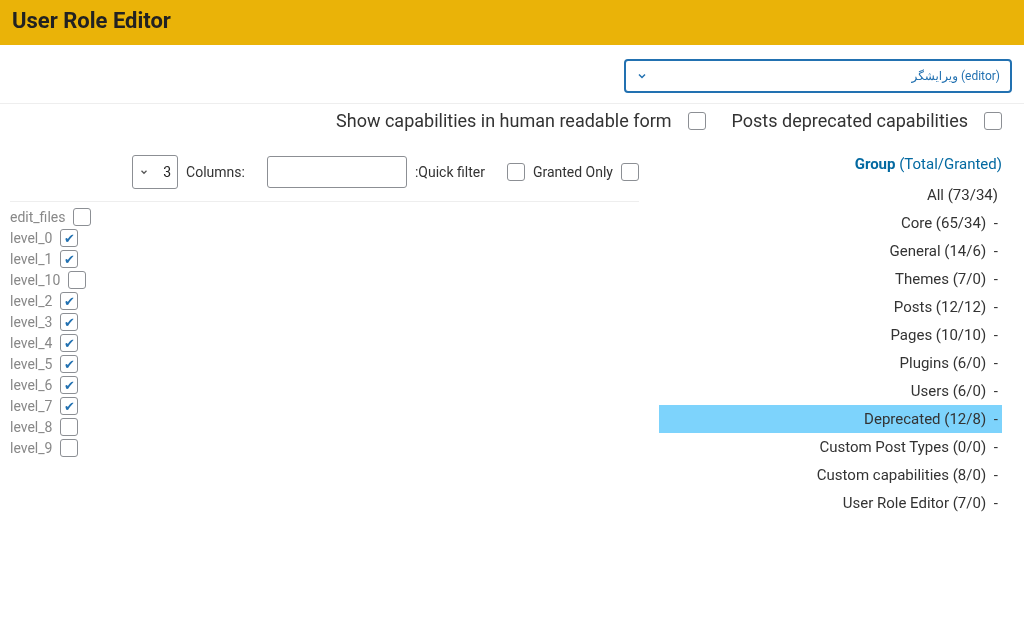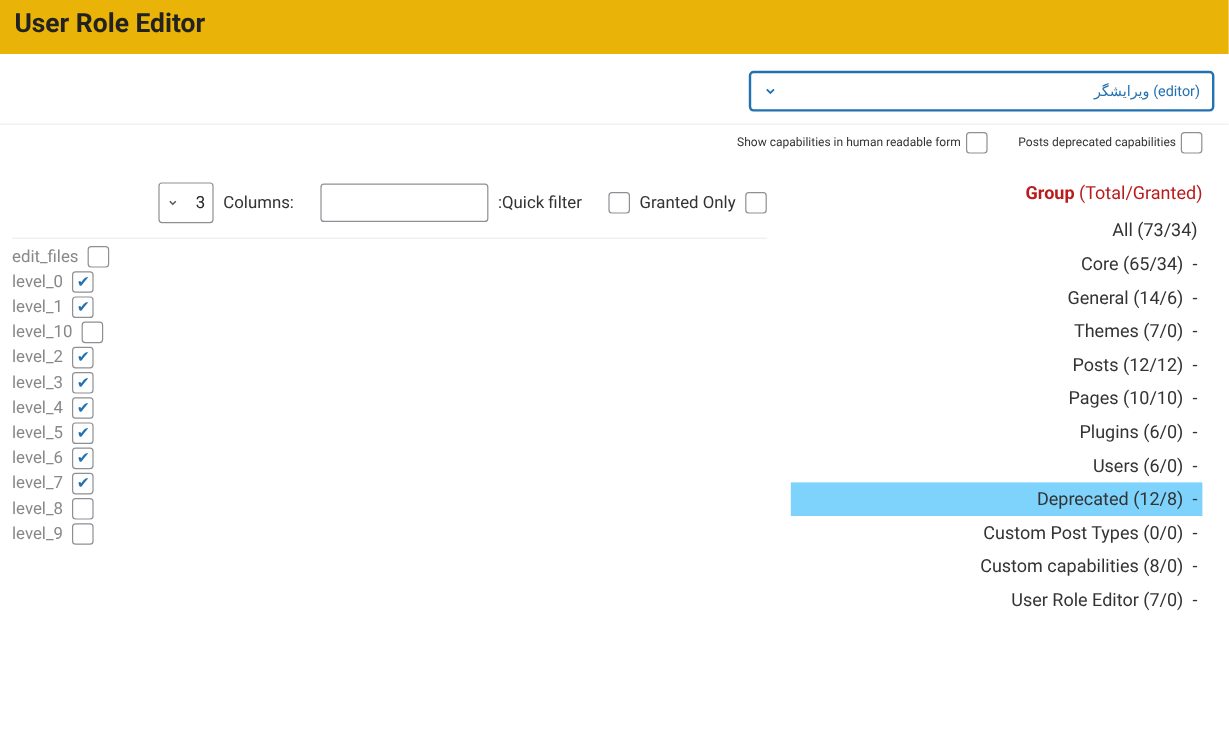--- a/index.html
+++ b/index.html
@@ -65,22 +65,22 @@
   .checks-row {
     display: flex;
     align-items: center;
     gap: 26px;
     padding: 6px 22px 14px 12px;
     justify-content: flex-start;
   }
   .chkpair {
     display: flex;
     align-items: center;
-    gap: 4px;
-    font-size: 10px;
+    gap: 16px;
+    font-size: 18px;
     color: #333;
   }
   .wpcb {
     width: 18px;
     height: 18px;
     border: 1px solid #8c8f94;
     border-radius: 3px;
     background: #fff;
     display: inline-flex;
     align-items: center;
@@ -102,21 +102,21 @@
     width: 375px;
     padding: 10px 22px 20px 10px;
   }
   .left-col {
     flex: 1;
     padding: 10px 10px 20px 10px;
   }
 
   .group-header {
     font-size: 15px;
-    color: #b91c1c;
+    color: #0369a1;
     text-align: right;
     margin-bottom: 8px;
     direction: ltr;
   }
   .group-header b { font-weight:700; }
   .group-list {
     display: flex;
     flex-direction: column;
   }
   .group-item {

